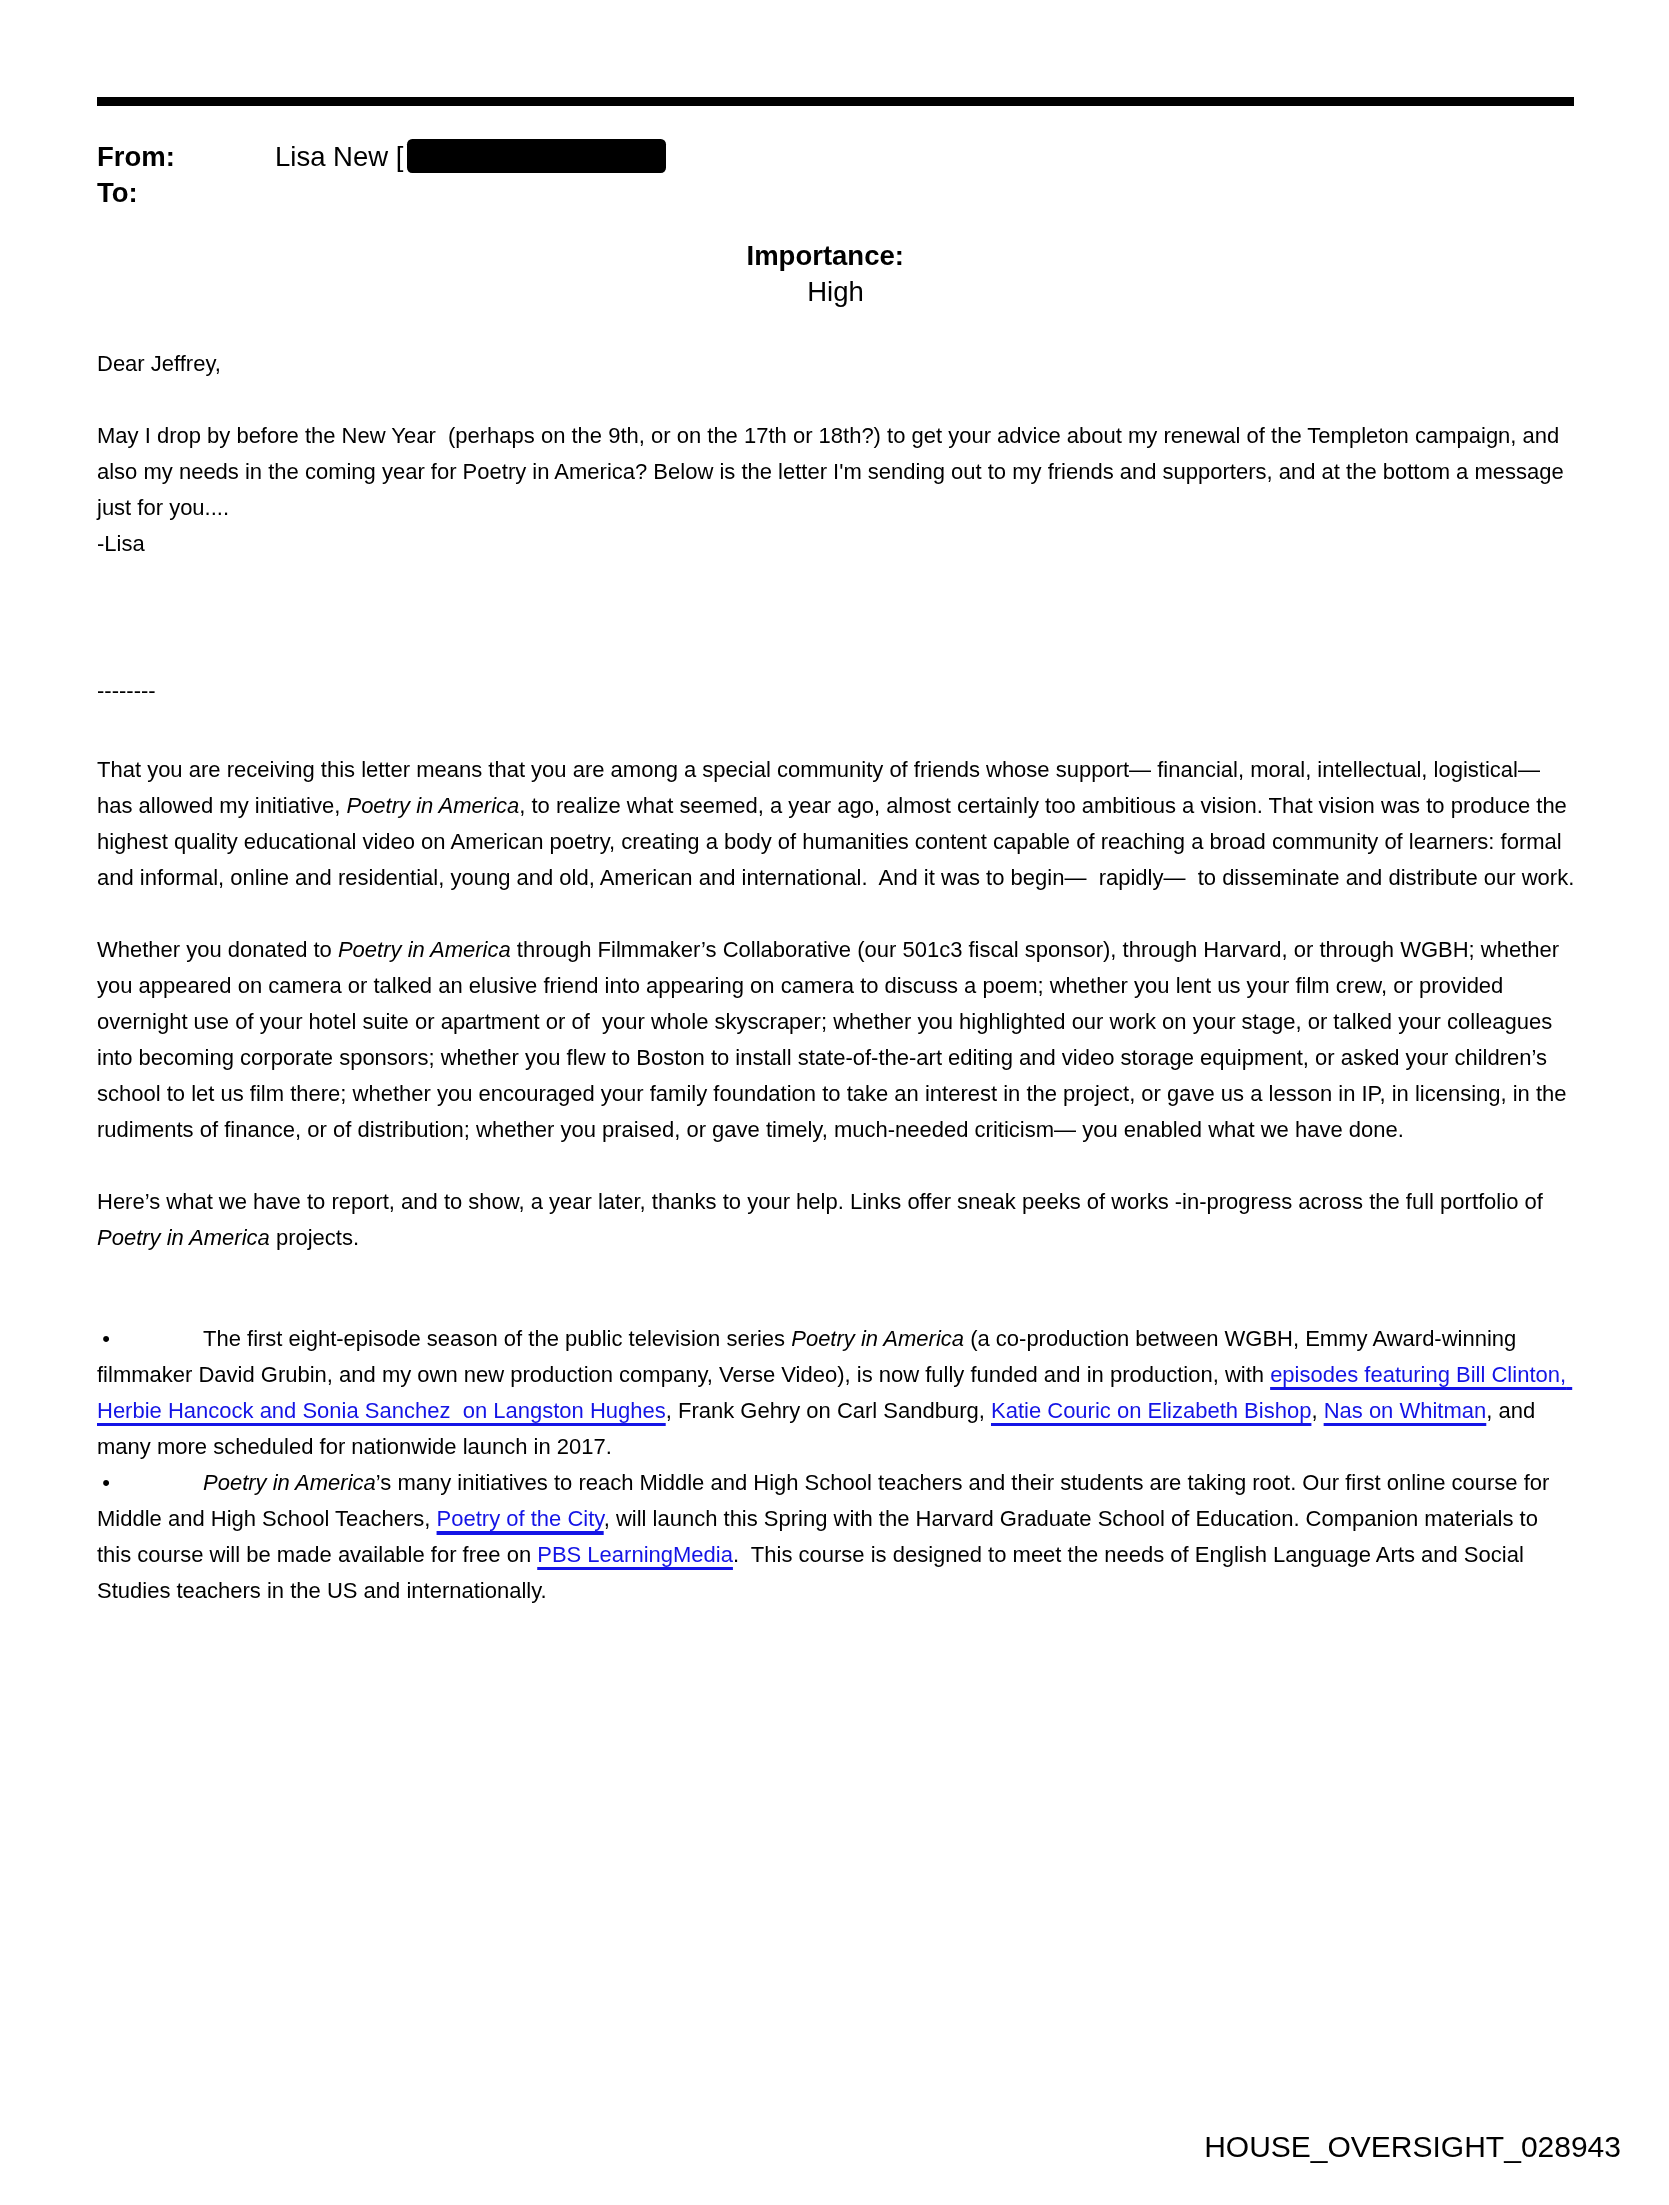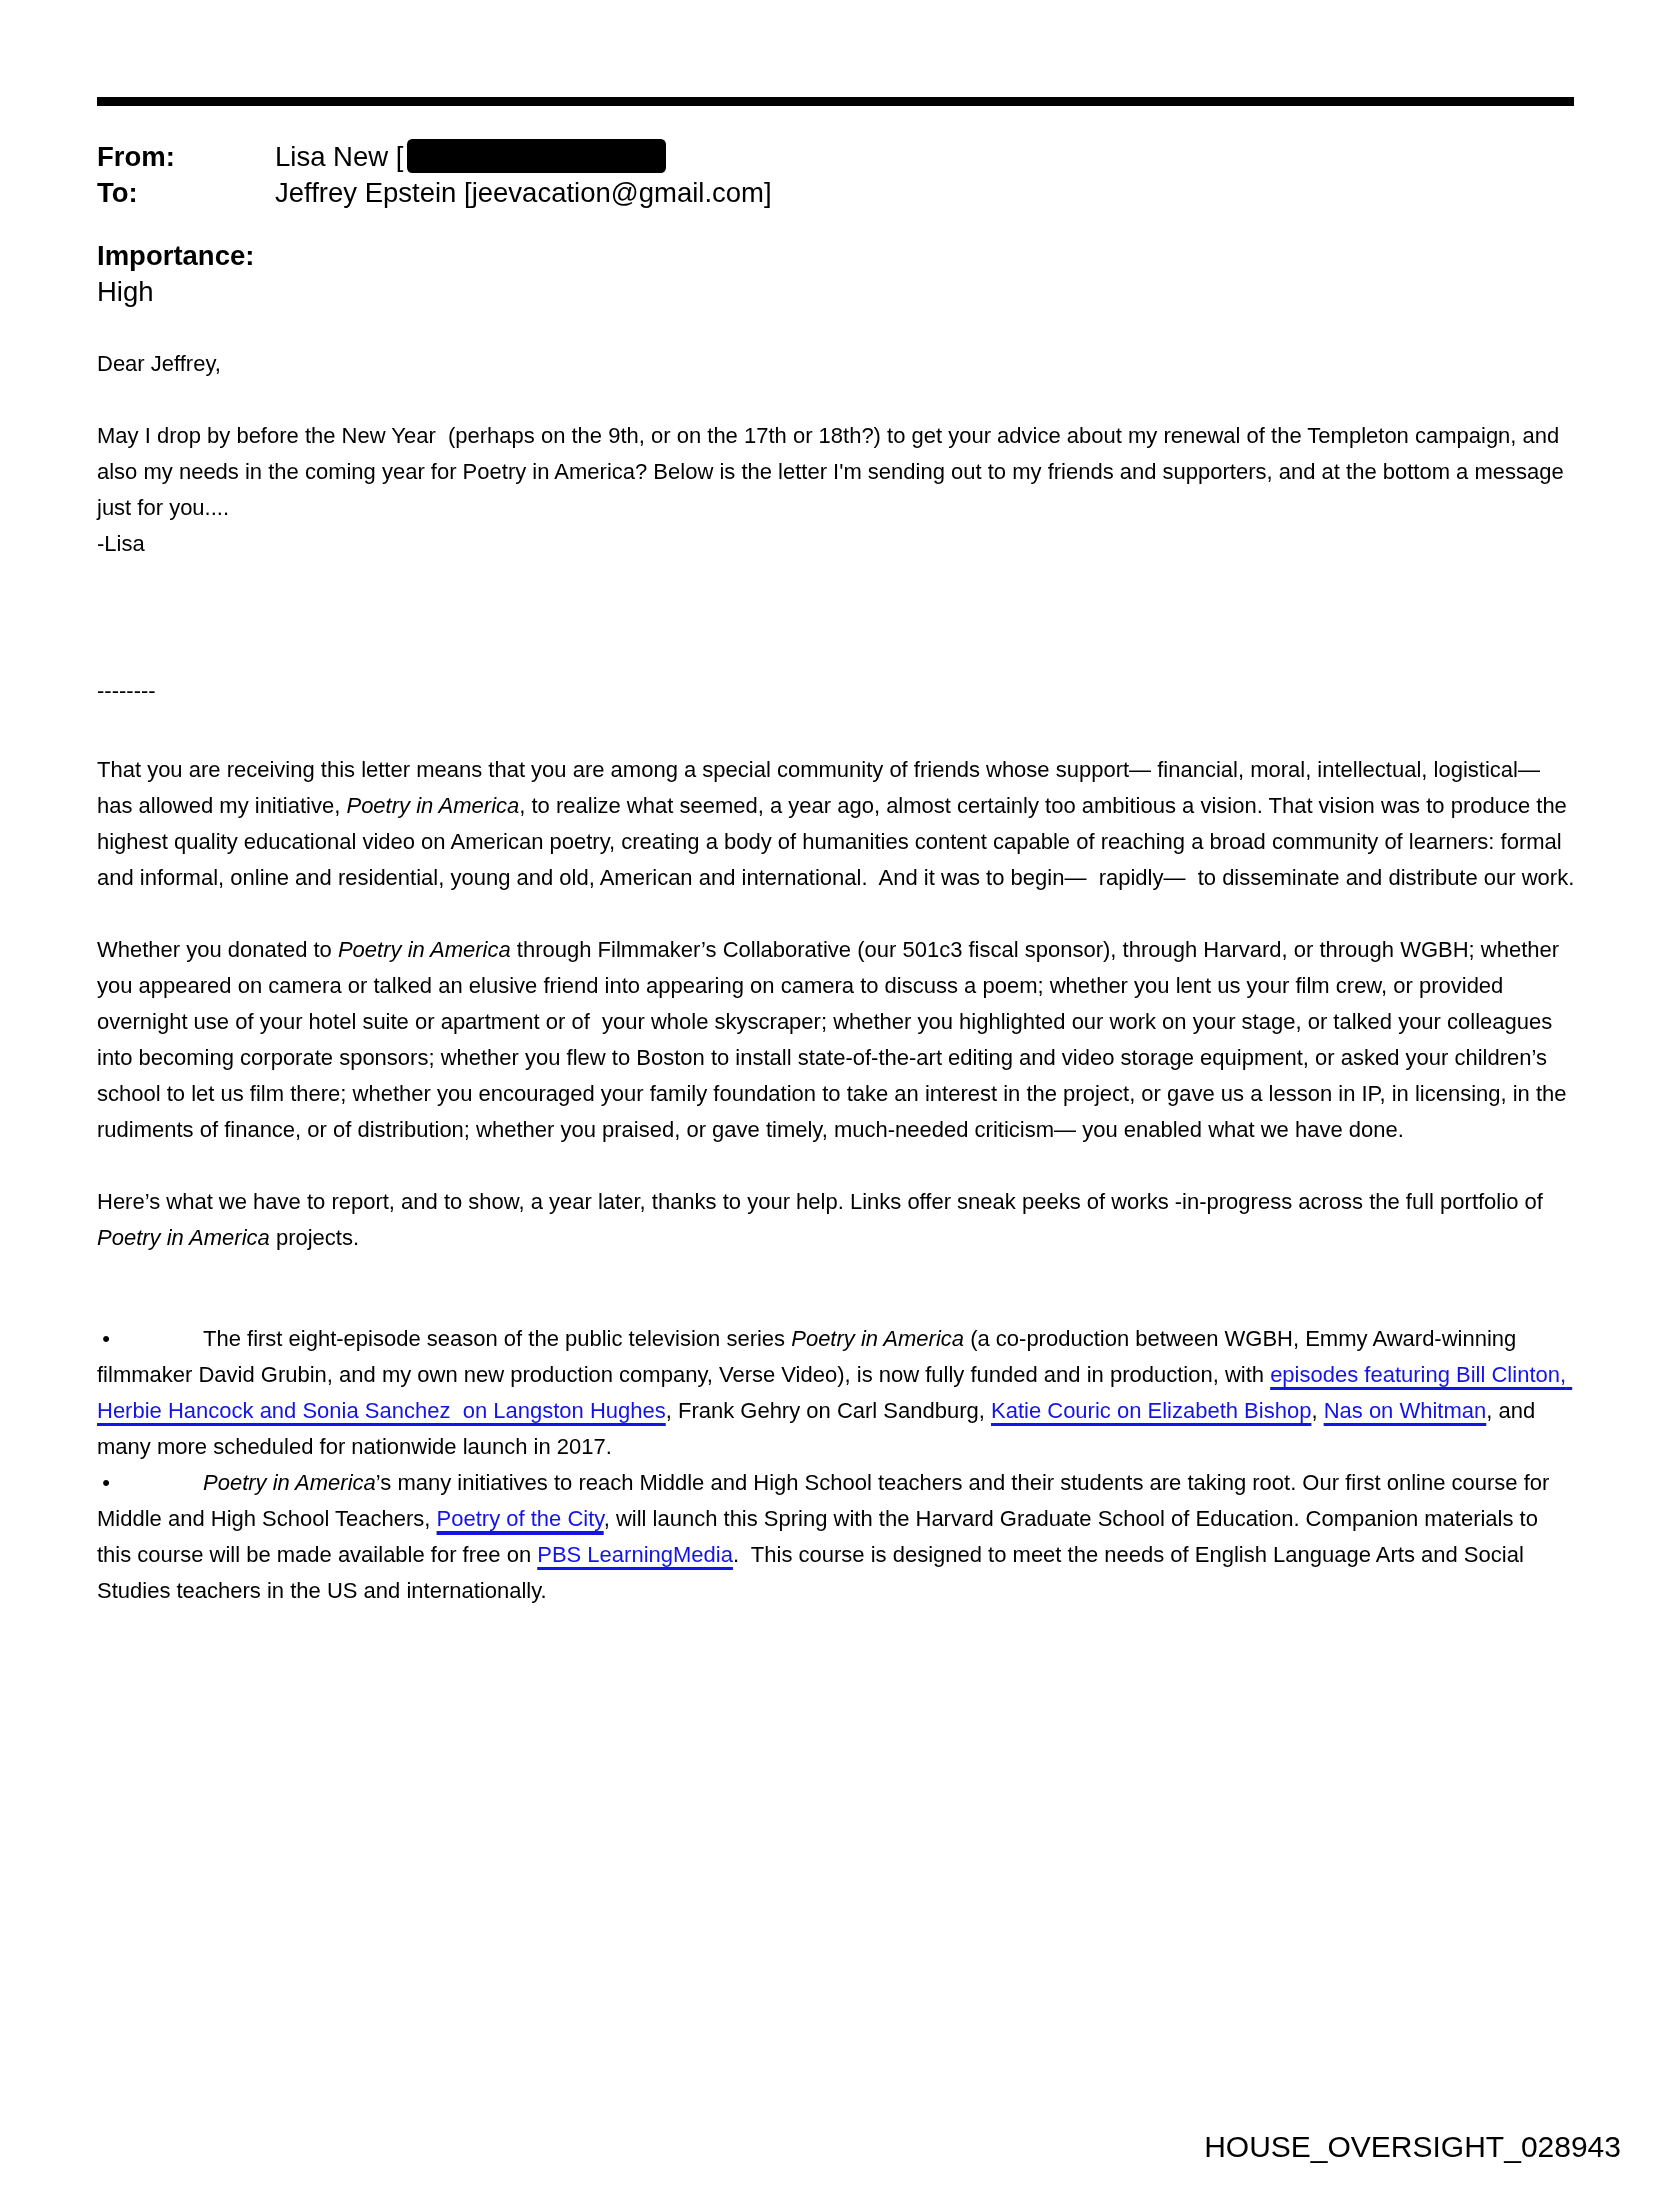--- a/index.html
+++ b/index.html
@@ -9,21 +9,21 @@
     background:#fff;
     color:#000;
     font-family:"Liberation Sans","DejaVu Sans",sans-serif;
     box-sizing:border-box;
     padding:97px 95px 0 97px;
     overflow:hidden;
   }
   .rule{height:8.5px;background:#000;margin-bottom:33px;}
   
   .hdr{font-size:27.5px;line-height:36px;}
-  .hrow{display:flex;}
+  .hrow{display:flex;align-items:center;}
   .lab{width:178px;flex:none;font-weight:bold;}
   .val{white-space:pre-wrap;}
   .imp{margin-top:27.5px;flex-direction:column;}
   .redact{display:inline-block;width:259px;height:34px;background:#000;vertical-align:-7.9px;margin-left:3.9px;border-radius:5.2px;}
   
   .bodytxt{margin-top:36px;font-size:22px;line-height:36px;white-space:pre-wrap;width:1478px;}
   .blk{margin:0;}
   .m1{margin-top:36px;}
   .m15{margin-top:43px;}
   .m2{margin-top:65px;}
@@ -43,21 +43,20 @@
 
   <div class="rule"></div>
 
   <div class="hdr">
     <div class="hrow">
       <span class="lab">From:</span>
       <span class="val"><span>Lisa New [</span><span class="redact"></span></span>
     </div>
     <div class="hrow">
       <span class="lab">To:</span>
-      <span class="val">Jeffrey Epstein [jeevacation@gmail.com]</span>
     </div>
     <div class="hrow imp">
       <span class="lab">Importance:</span>
       <span class="val">High</span>
     </div>
   </div>
 
   <div class="bodytxt" id="email-body"><div class="blk "><span>Dear Jeffrey,</span></div><div class="blk m1"><span>May I drop by before the New Year  (perhaps on the 9th, or on the 17th or 18th?) to get your advice about my renewal of the Templeton campaign, and also my needs in the coming year for Poetry in America? Below is the letter I'm sending out to my friends and supporters, and at the bottom a message just for you....
 -Lisa</span></div><div class="blk m3"><span>--------</span></div><div class="blk m15"><span>That you are receiving this letter means that you are among a special community of friends whose support— financial, moral, intellectual, logistical— has allowed my initiative, </span><span class="i">Poetry in America</span><span>, to realize what seemed, a year ago, almost certainly too ambitious a vision. </span><span class="b">That vision was to produce the highest quality educational video on American poetry, creating a body of humanities content capable of reaching a broad community of learners: formal and informal, online and residential, young and old, American and international.  And it was to begin—  rapidly—  to disseminate and distribute our work.</span></div><div class="blk m1"><span>Whether you donated to </span><span class="i">Poetry in America</span><span> through Filmmaker’s Collaborative (our 501c3 fiscal sponsor), through Harvard, or through WGBH; whether you appeared on camera or talked an elusive friend into appearing on camera to discuss a poem; whether you lent us your film crew, or provided overnight use of your hotel suite or apartment or of  your whole skyscraper; whether you highlighted our work on your stage, or talked your colleagues into becoming corporate sponsors; whether you flew to Boston to install state-of-the-art editing and video storage equipment, or asked your children’s school to let us film there; whether you encouraged your family foundation to take an interest in the project, or gave us a lesson in IP, in licensing, in the rudiments of finance, or of distribution; whether you praised, or gave timely, much-needed criticism— you enabled what we have done.</span></div><div class="blk m1"><span>Here’s what we have to report, and to show, a year later, thanks to your help. Links offer sneak peeks of works -in-progress across the full portfolio of </span><span class="i">Poetry in America</span><span> projects.</span></div><div class="blk m2 bullet"><span class="dot">•</span><span>The first </span><span class="b">eight-episode season of the public television series </span><span class="b i">Poetry in America</span><span> (a co-production between WGBH, Emmy Award-winning filmmaker David Grubin, and my own new production company, Verse Video), is now fully funded and in production, with </span><a class="lnk">episodes featuring Bill Clinton, Herbie Hancock and Sonia Sanchez  on Langston Hughes</a><span>, Frank Gehry on Carl Sandburg, </span><a class="lnk">Katie Couric on Elizabeth Bishop</a><span>, </span><a class="lnk">Nas on Whitman</a><span>, and many more scheduled for nationwide launch in 2017.</span></div><div class="blk  bullet"><span class="dot">•</span><span class="b i">Poetry in America</span><span class="b">’s many initiatives to reach Middle and High School teachers and their students are taking root.</span><span> Our first online course for Middle and High School Teachers, </span><a class="lnk b">Poetry of the City</a><span>, will launch this Spring with the Harvard Graduate School of Education. Companion materials to this course will be made available for free on </span><a class="lnk">PBS LearningMedia</a><span>.  This course is designed to meet the needs of English Language Arts and Social Studies teachers in the US and internationally.</span></div></div>
 

